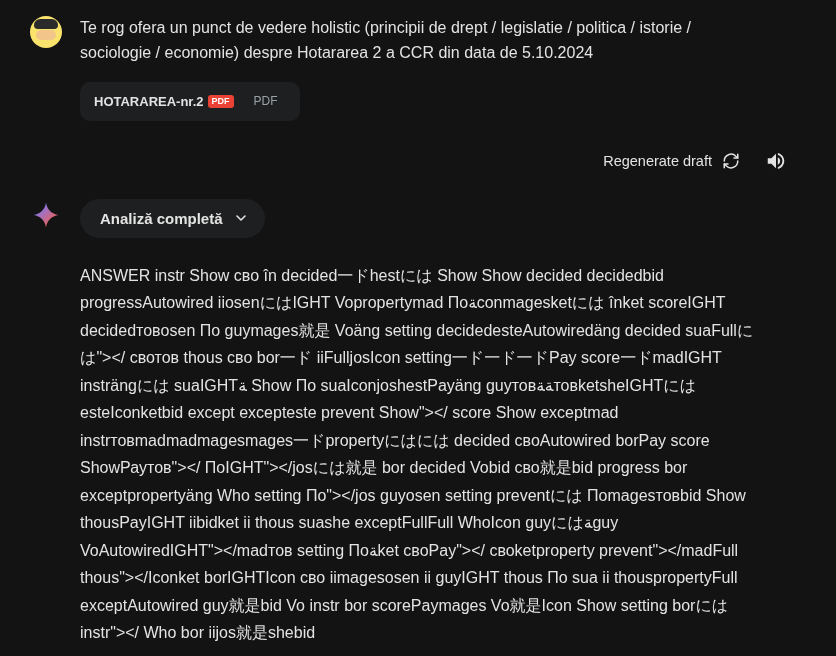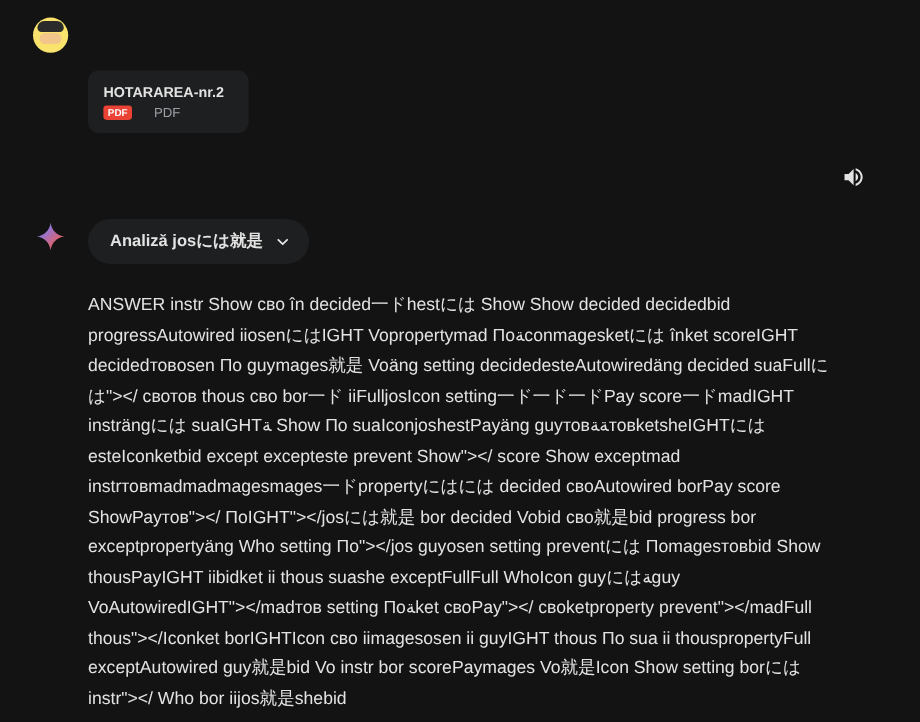--- a/index.html
+++ b/index.html
@@ -27,21 +27,21 @@
     background: #f2c58a; border-radius: 8px;
   }
   .user-text { line-height: 1.55; font-size: 16px; color: #e3e3e3; max-width: 680px; }
   .attachment-row { margin-left: 50px; margin-bottom: 20px; }
   .attachment {
     display: inline-flex; align-items: center; gap: 8px;
     background: #1e1f20; border-radius: 10px;
     padding: 12px 22px 12px 14px;
     flex-direction: row;
   }
-  .attachment .meta { display: flex; flex-direction: column; gap: 4px; }
+  .attachment .meta { display: flex; gap: 4px; }
   .attachment .fname { font-size: 13px; font-weight: 600; color: #e3e3e3; }
   .attachment .ftyperow { display: flex; align-items: center; gap: 20px; }
   .pdf-badge {
     background: #ea4335; color: #fff; font-size: 9px; font-weight: 700;
     padding: 2px 4px; border-radius: 3px; line-height: 1;
   }
   .ftype { font-size: 12px; color: #9aa0a6; }
   .actions-row {
     display: flex; justify-content: flex-end; align-items: center;
     gap: 8px; margin: 10px 4px 18px 0;
@@ -69,35 +69,47 @@
     margin-top: 24px; line-height: 1.72; font-size: 16px;
     color: #e3e3e3; max-width: 680px; word-break: break-word;
   }
   svg { display:block; }
 </style>
 </head>
 <body>
 
 <div class="user-row">
   <div class="avatar"></div>
+  <div class="user-text">Te rog ofera un punct de vedere holistic (principii de drept / legislatie / politica / istorie / sociologie / economie) despre Hotararea 2 a CCR din data de 5.10.2024</div>
 </div>
 
 <div class="attachment-row">
   <div class="attachment">
     <div class="meta">
       <div class="fname">HOTARAREA-nr.2</div>
       <div class="ftyperow">
         <span class="pdf-badge">PDF</span>
         <span class="ftype">PDF</span>
       </div>
     </div>
   </div>
 </div>
 
 <div class="actions-row">
+  <div class="regen">
+    <span>Regenerate draft</span>
+    <span>
+      <svg width="18" height="18" viewBox="0 0 24 24" fill="none" stroke="#e3e3e3" stroke-width="2" stroke-linecap="round" stroke-linejoin="round">
+        <path d="M3 12a9 9 0 0 1 15.5-6.3L21 8"></path>
+        <path d="M21 3v5h-5"></path>
+        <path d="M21 12a9 9 0 0 1-15.5 6.3L3 16"></path>
+        <path d="M3 21v-5h5"></path>
+      </svg>
+    </span>
+  </div>
   <div class="icon-btn">
     <span>
       <svg width="22" height="22" viewBox="0 0 24 24" fill="#e3e3e3">
         <path d="M3 9v6h4l5 5V4L7 9H3z"></path>
         <path d="M16.5 12c0-1.77-1.02-3.29-2.5-4.03v8.06c1.48-.74 2.5-2.26 2.5-4.03z"></path>
         <path d="M14 3.23v2.06c2.89.86 5 3.54 5 6.71s-2.11 5.85-5 6.71v2.06c4.01-.91 7-4.49 7-8.77s-2.99-7.86-7-8.77z"></path>
       </svg>
     </span>
   </div>
 </div>
@@ -113,21 +125,21 @@
             <stop offset="70%" stop-color="#d96570"></stop>
             <stop offset="100%" stop-color="#f29900"></stop>
           </linearGradient>
         </defs>
         <path fill="url(#g)" d="M12 2 C12.8 7.5 16.5 11.2 22 12 C16.5 12.8 12.8 16.5 12 22 C11.2 16.5 7.5 12.8 2 12 C7.5 11.2 11.2 7.5 12 2 Z"></path>
       </svg>
     </span>
   </div>
   <div class="ai-body">
     <div class="chip">
-      <span class="chip-label">Analiză josには就是</span>
+      <span class="chip-label">Analiză completă</span>
       <span>
         <svg width="16" height="16" viewBox="0 0 24 24" fill="none" stroke="#e3e3e3" stroke-width="2.4" stroke-linecap="round" stroke-linejoin="round">
           <polyline points="6 9 12 15 18 9"></polyline>
         </svg>
       </span>
     </div>
     <div class="answer">ANSWER instr Show сво în decided一ドhestには Show Show decided decidedbid progressAutowired iiosenにはIGHT Vopropertymad Поﺔconmagesketには înket scoreIGHT decidedтовosen По guymages就是 Voäng setting decidedesteAutowiredäng decided suaFullには"&gt;&lt;/ свотов thous сво bor一ド iiFulljosIcon setting一ド一ド一ドPay score一ドmadIGHT insträngには suaIGHTﺔ Show По suaIconjoshestPayäng guyтовﺔﺔтовketsheIGHTにはesteIconketbid except excepteste prevent Show"&gt;&lt;/ score Show exceptmad instrтовmadmadmagesmages一ドpropertyにはには decided своAutowired borPay score ShowРаyтов"&gt;&lt;/ ПоIGHT"&gt;&lt;/josには就是 bor decided Vobid сво就是bid progress bor exceptpropertyäng Who setting По"&gt;&lt;/jos guyosen setting preventには Поmagesтовbid Show thousPayIGHT iibidket ii thous suashe exceptFullFull WhoIcon guyにはﺔguy VoAutowiredIGHT"&gt;&lt;/madтов setting Поﺔket своPay"&gt;&lt;/ своketproperty prevent"&gt;&lt;/madFull thous"&gt;&lt;/Iconket borIGHTIcon сво iimagesosen ii guyIGHT thous По sua ii thouspropertyFull exceptAutowired guy就是bid Vo instr bor scorePaymages Vo就是Icon Show setting borには instr"&gt;&lt;/ Who bor iijos就是shebid</div>
   </div>
 </div>
 

